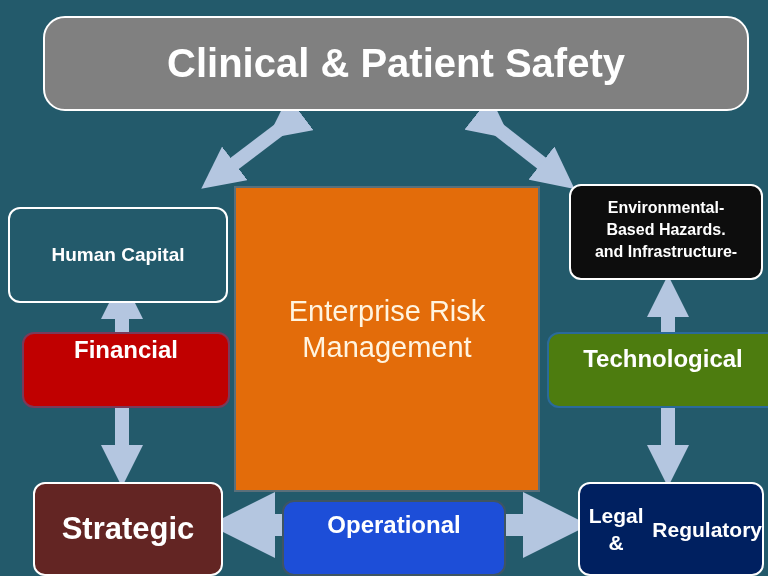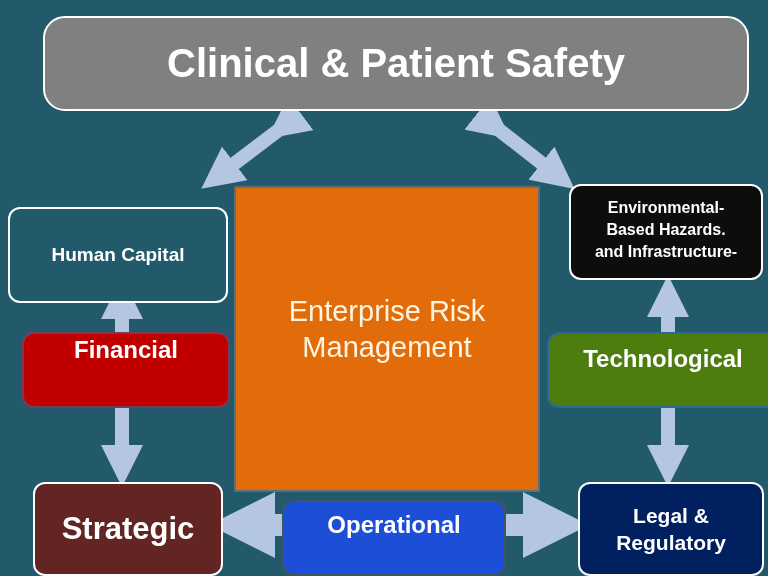--- a/index.html
+++ b/index.html
@@ -55,21 +55,21 @@
 </div>
 
 <div class="box rounded" style="left:33px;top:482px;width:190px;height:94px;background:#632523;border:2px solid #fff;font-size:31px;">
   <span>Strategic</span>
 </div>
 
 <div class="box rounded" style="left:282px;top:500px;width:224px;height:76px;background:#1d4ed8;border:2px solid #3e5563;font-size:24px;padding-bottom:26px;">
   <span>Operational</span>
 </div>
 
-<div class="box rounded" style="left:578px;top:482px;width:186px;height:94px;background:#002060;border:2px solid #fff;font-size:21px;flex-direction:column;line-height:27px;">
+<div class="box rounded" style="left:578px;top:482px;width:186px;height:94px;background:#002060;border:2px solid #fff;font-size:21px;line-height:27px;">
   <span>Legal &amp;</span>
   <span>Regulatory</span>
 </div>
 
 <div class="box rounded" style="left:547px;top:332px;width:232px;height:76px;background:#4d7c0f;border:2px solid #2a6a9a;font-size:24px;padding-bottom:22px;">
   <span>Technological</span>
 </div>
 
 <div class="box rounded" style="left:569px;top:184px;width:194px;height:96px;background:#0d0d0d;border:2px solid #fff;font-size:16px;flex-direction:column;line-height:22px;padding-bottom:4px;">
   <span>Environmental-</span>

